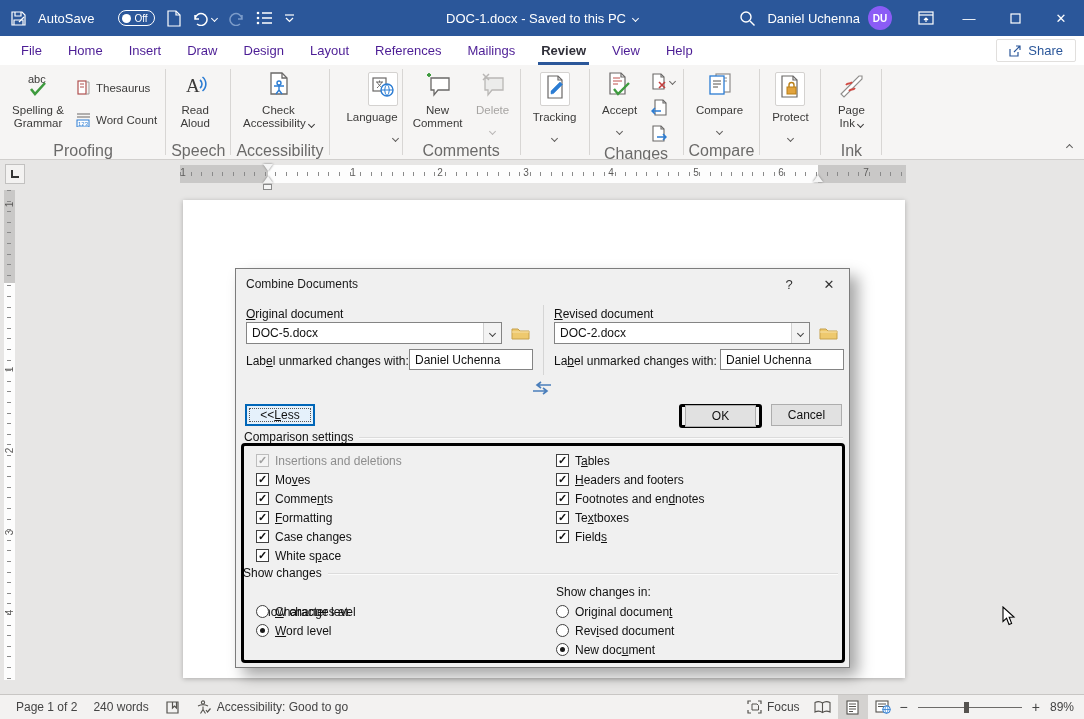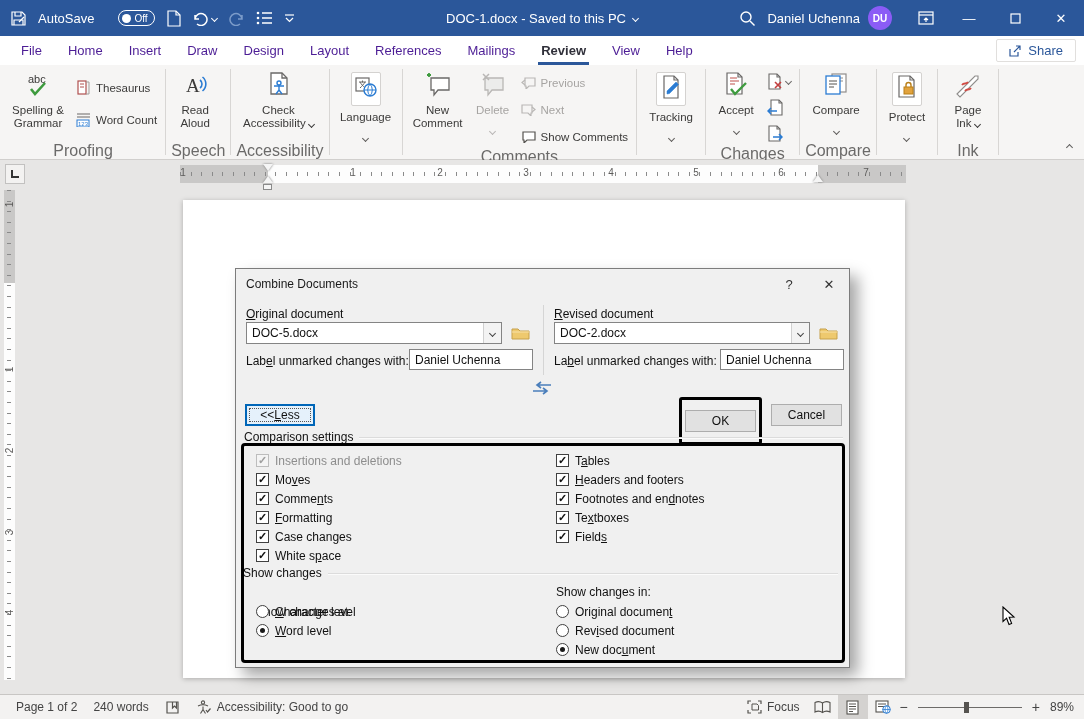--- a/index.html
+++ b/index.html
@@ -73,21 +73,21 @@
   .combo{position:absolute;height:22px;background:#fff;border:1px solid #848484;display:flex;align-items:center;}
   .combo .cval{flex:1;padding-left:5px;font-size:12px;}
   .combo .carrow{width:18px;height:100%;border-left:1px solid #d0d0d0;background:#f3f3f3;display:flex;align-items:center;justify-content:center;color:#444;}
   .folder-btn{position:absolute;width:24px;height:22px;display:flex;align-items:center;justify-content:center;}
   .txtfield{position:absolute;height:21px;background:#fff;border:1px solid #848484;font-size:12px;display:flex;align-items:center;padding-left:5px;}
   .swap{position:absolute;left:296px;top:112px;}
   .btn{position:absolute;height:22px;background:#e1e1e1;border:1px solid #adadad;font-size:12px;display:flex;align-items:center;justify-content:center;font-family:"Liberation Sans",sans-serif;color:#111;}
   .btn-less{left:9px;top:135px;width:70px;background:#e5f1fb;border:2px solid #0066b8;outline:1px dotted #555;outline-offset:-5px;}
   .btn-ok{left:0;top:0;position:relative;width:71px;}
   .btn-cancel{left:535px;top:135px;width:71px;}
-  .ann-ok{position:absolute;left:443px;top:128px;width:83px;height:48px;border:3px solid #000;border-radius:3px;display:flex;align-items:center;justify-content:center;}
+  .ann-ok{position:absolute;left:443px;top:135px;width:83px;height:24px;border:3px solid #000;border-radius:3px;display:flex;align-items:center;justify-content:center;}
   .grouphead{position:absolute;display:flex;align-items:center;white-space:nowrap;}
   .grouphead::after{content:"";display:inline-block;height:1px;background:#dcdcdc;box-shadow:0 1px 0 #fbfbfb;margin-left:6px;}
   .gh-comp{left:8px;top:161px;width:599px;}
   .gh-comp::after{width:495px;}
   .ann-comp{position:absolute;left:5px;top:174px;width:604px;height:220px;border:3px solid #000;border-radius:4px;}
   .cbcol{position:absolute;top:5px;display:flex;flex-direction:column;}
   .cbrow{display:flex;align-items:center;gap:6px;height:19px;}
   .cb{width:13px;height:13px;border:1px solid #404040;background:#fff;display:flex;align-items:center;justify-content:center;flex:none;font-size:11px;color:#111;line-height:1;}
   .cb.checked::after{content:"✓";font-weight:bold;margin-top:-1px;}
   .cb.disabled{border-color:#bdbdbd;background:#f4f4f4;color:#9f9f9f;}
@@ -269,21 +269,21 @@
           </svg>
         <span class="blabel" style="width:80px;"><span>Check Accessibility</span> <span class="cv"></span></span>
       </div>
     </div>
     <div class="rlabel">Accessibility</div>
   </div>
   <div class="rsep"></div>
 
   <div class="rgroup">
     <div class="rbody">
-      <div class="bigbtn" style="width:64px;">
+      <div class="bigbtn" style="width:64px;align-items:flex-end;">
         <span class="iconbox"><svg width="24" height="24" viewBox="0 0 24 24">
               <rect x="2" y="3" width="13" height="13" fill="#fff" stroke="#6a6867" stroke-width="1.2"></rect>
               <path d="M5 7 h7 M8.5 5.5 v2 M6 13 c2-2 4-4 5-6 M11 13 c-2-2-4-4-5-6" fill="none" stroke="#6a6867" stroke-width="1"></path>
               <circle cx="16" cy="15" r="6" fill="#fff" stroke="#2b7cd3" stroke-width="1.4"></circle>
               <path d="M10 15 h12 M16 9 a9 9 0 0 1 0 12 M16 9 a9 9 0 0 0 0 12" fill="none" stroke="#2b7cd3" stroke-width="1"></path>
             </svg></span>
         <span class="blabel">Language</span>
         <span class="caretline"><span class="cv"></span></span>
       </div>
     </div>
@@ -300,42 +300,20 @@
           </svg>
         <span class="blabel" style="width:58px;">New Comment</span>
       </div>
       <div class="bigbtn disabled" style="width:46px;">
         <svg width="26" height="27" viewBox="0 0 26 27">
             <path d="M5 6 h18 v12 h-11 l-4 5 v-5 h-3 Z" fill="#ececeb" stroke="#b9b7b5" stroke-width="1.3"></path>
             <path d="M3 2 l6 6 M9 2 l-6 6" stroke="#b9b7b5" stroke-width="1.5"></path>
           </svg>
         <span class="blabel">Delete</span>
         <span class="caretline" style="color:#b9b7b5;"><span class="cv"></span></span>
-      </div>
-      <div style="display:flex;flex-direction:column;padding-top:3px;gap:4px;">
-        <div class="smallbtn disabled">
-          <svg width="15" height="13" viewBox="0 0 15 13">
-              <path d="M4 2 h10 v8 h-6 l-3 3 v-3 h-1 Z" fill="none" stroke="#b9b7b5" stroke-width="1.2"></path>
-              <path d="M4 4 l-3 2.5 3 2.5" fill="none" stroke="#b9b7b5" stroke-width="1.2"></path>
-            </svg>
-          <span>Previous</span>
-        </div>
-        <div class="smallbtn disabled">
-          <svg width="15" height="13" viewBox="0 0 15 13">
-              <path d="M11 2 H1 v8 h6 l3 3 v-3 h1 Z" fill="none" stroke="#b9b7b5" stroke-width="1.2"></path>
-              <path d="M11 4 l3 2.5 -3 2.5" fill="none" stroke="#b9b7b5" stroke-width="1.2"></path>
-            </svg>
-          <span>Next</span>
-        </div>
-        <div class="smallbtn">
-          <svg width="15" height="13" viewBox="0 0 15 13">
-              <path d="M2 2 h12 v8 h-8 l-3 3 v-3 h-1 Z" fill="#fff" stroke="#55534f" stroke-width="1.2"></path>
-            </svg>
-          <span>Show Comments</span>
-        </div>
       </div>
     </div>
     <div class="rlabel">Comments</div>
   </div>
   <div class="rsep"></div>
 
   <div class="rgroup">
     <div class="rbody">
       <div class="bigbtn" style="width:60px;">
         <span class="iconbox"><svg width="24" height="24" viewBox="0 0 24 24">

